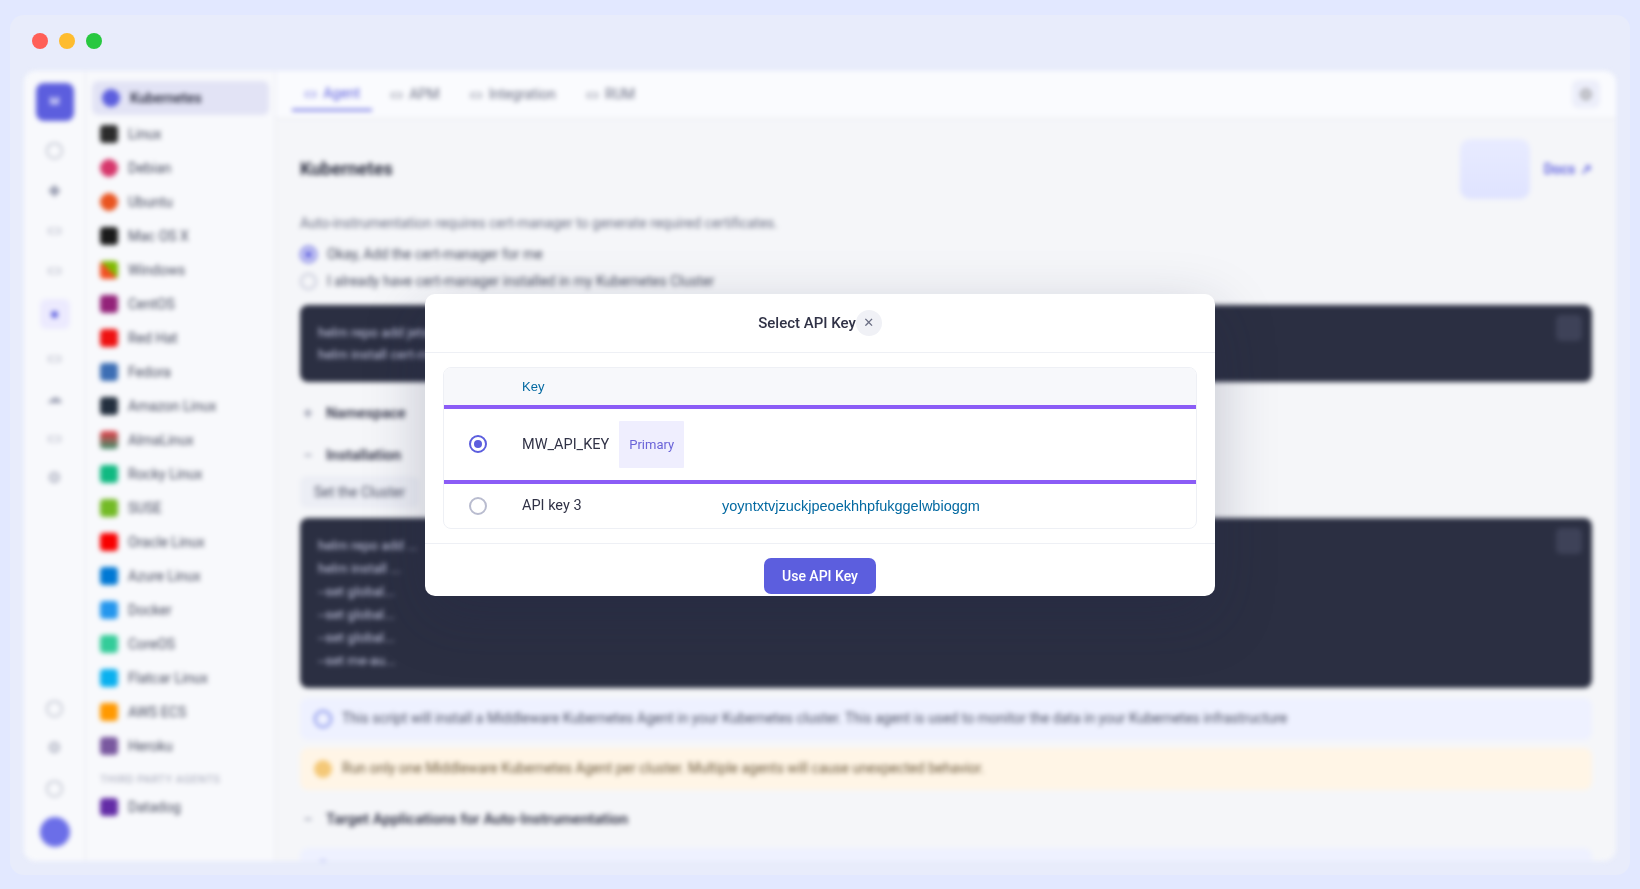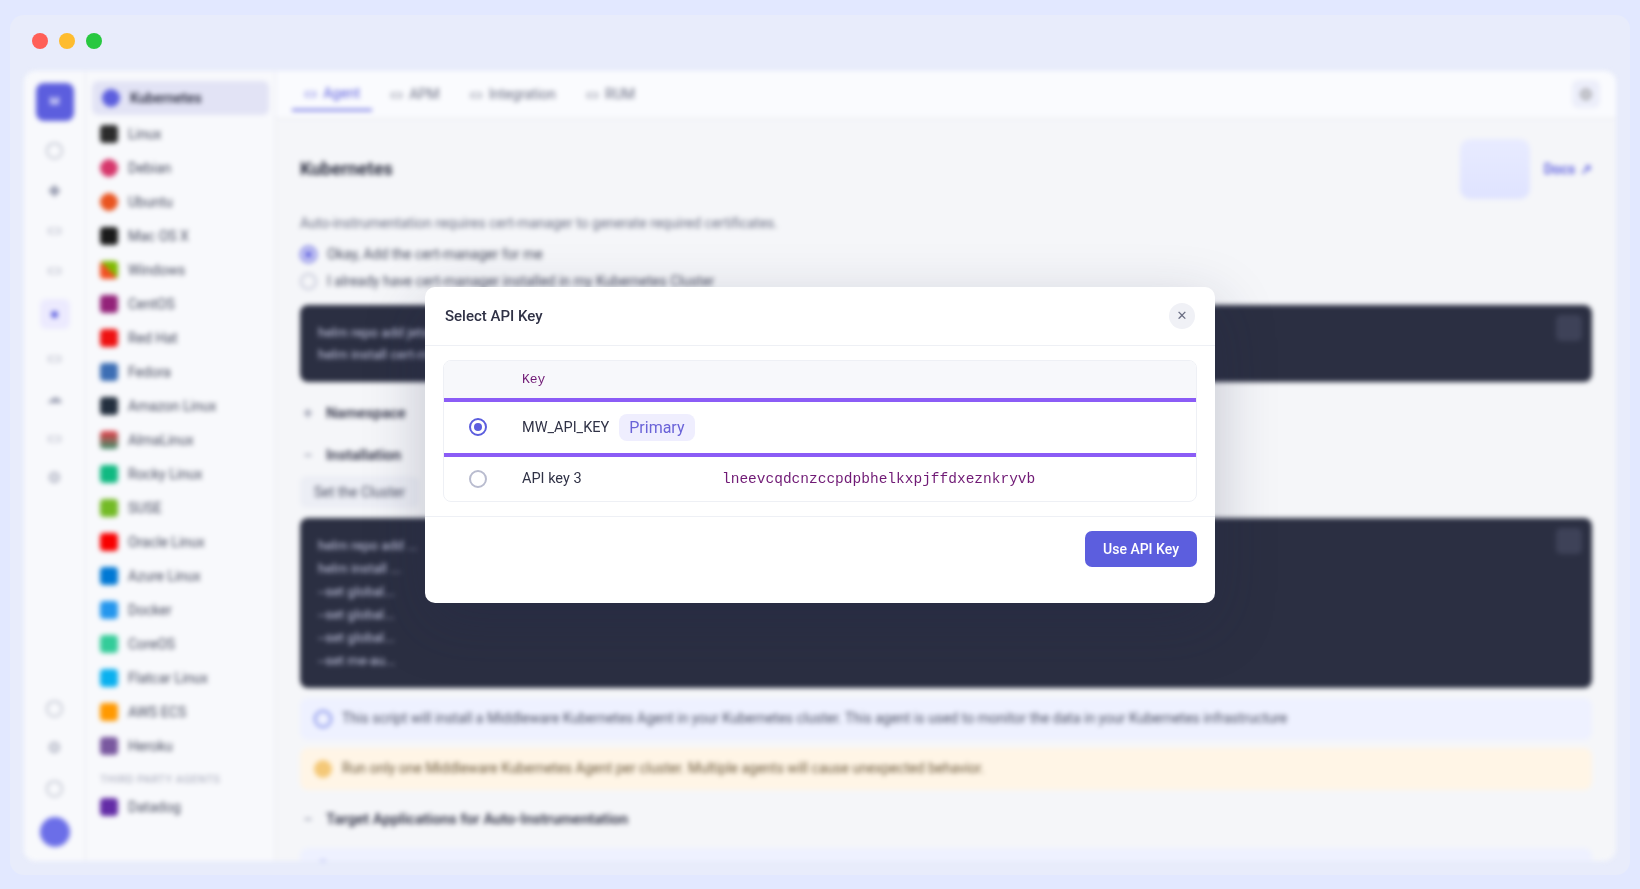--- a/index.html
+++ b/index.html
@@ -60,36 +60,36 @@
 .banner { border-radius:8px; padding:12px 14px; font-size:14px; display:flex;gap:10px;align-items:flex-start; margin:8px 0;}
 .banner-info { background:#eef1ff; color:#4a4e63;}
 .banner-warn { background:#fff5e6; color:#6a5738;}
 .banner-icn { width:18px;height:18px;border-radius:50%; flex:none;}
 .banner-info .banner-icn{ border:2px solid #7a86e8;}
 .banner-warn .banner-icn{ background:#f4c877;}
 
 
 .modal-backdrop { position:absolute; inset:0; display:flex; align-items:center; justify-content:center; z-index:100;}
 .modal { width:790px; background:#fff; border-radius:10px; box-shadow:0 20px 60px rgba(30,34,70,.25); overflow:hidden;}
-.modal-head { display:flex; align-items:center; justify-content:space-between; padding:16px 20px; border-bottom:1px solid #eef0f5; }
+.modal-head { display:flex; align-items:center; justify-content:center; padding:16px 20px; border-bottom:1px solid #eef0f5; }
 .modal-title { font-size:15px; font-weight:500; color:#303246;}
 .modal-close { width:26px;height:26px;border-radius:50%;background:#f0f1f6;display:flex;align-items:center;justify-content:center;color:#6a6e83;font-size:13px;cursor:pointer;}
 .modal-body { padding:14px 18px 6px;}
 .api-table { width:100%; border:1px solid #eef0f5; border-radius:8px; overflow:hidden;}
 .api-head-row { display:flex; background:#f7f8fb; font-size:13px; color:#6a6e83; font-weight:500;}
 .api-row { display:flex; border-top:4px solid #8b5cf6; align-items:center; font-size:14.5px; color:#303246; min-height:48px;}
 .api-col-radio{ width:68px; display:flex;align-items:center;justify-content:center;}
 .api-col-name{ width:200px; padding:12px 10px; display:flex;align-items:center;gap:10px;}
-.api-col-key{ flex:1; padding:12px 10px; font-family:Liberation Mono, monospace; color:#701a75;}
+.api-col-key{ flex:1; padding:12px 10px; font-family:Liberation Sans, sans-serif; color:#0369a1;}
 .api-head-row .api-col-name, .api-head-row .api-col-key{ padding:11px 10px;}
-.primary-badge { background:#efeefe; color:#6a63d8; font-size:16px; padding:4px 10px; border-radius:8px;}
+.primary-badge { background:#efeefe; color:#6a63d8; font-size:13px; padding:16px 10px; border-radius:1px;}
 .radio-visual { width:18px;height:18px;border-radius:50%;border:2px solid #b9bccf; position:relative;}
 .radio-visual.checked{ border-color:#5c5ede;}
 .radio-visual.checked::after{ content:""; position:absolute; inset:3px; background:#5c5ede; border-radius:50%;}
-.modal-foot { display:flex; justify-content:flex-end; padding:14px 18px 36px; border-top:1px solid #eef0f5; margin-top:8px;}
+.modal-foot { display:flex; justify-content:center; padding:14px 18px 2px; border-top:1px solid #eef0f5; margin-top:8px;}
 .btn-primary { background:#5c5ede; color:#fff; border:none; padding:10px 18px; font-size:14px; border-radius:7px; cursor:pointer; font-weight:500;}
 
 
 .ic-k8s{background:#5c5ede;border-radius:50%;}
 .ic-lin{background:#2b2b2b;}
 .ic-deb{background:#d6366b;border-radius:50%;}
 .ic-ubu{background:#e95420;border-radius:50%;}
 .ic-mac{background:#1a1a1a;}
 .ic-win{background:linear-gradient(45deg,#f25022 50%,#7fba00 50%);}
 .ic-cent{background:#932279;}
@@ -338,21 +338,21 @@
                   <span class="primary-badge">Primary</span>
                 </div>
               </div>
               <div class="api-row">
     <div class="api-col-radio">
                   <span class="radio-visual "></span>
                 </div>
     <div class="api-col-name">
                   <span>API key 3</span>
                 </div>
-    <div class="api-col-key">lneevcqdcnzccpdpbhelkxpjffdxeznkryvb</div>
+    <div class="api-col-key">yoyntxtvjzuckjpeoekhhpfukggelwbioggm</div>
               </div>
             </div>
         </div>
       </div>
       <div class="modal-foot">
         <button class="btn-primary">Use API Key</button>
       </div>
     </div>
   </div>
 </div>

